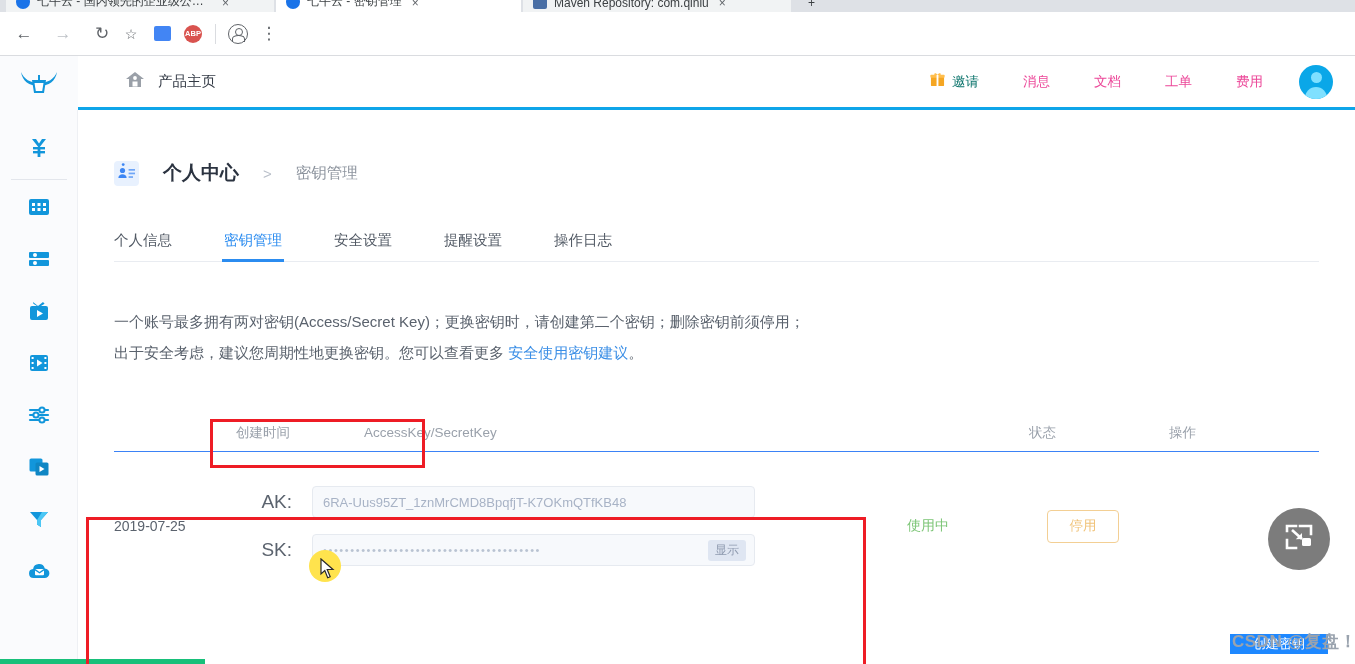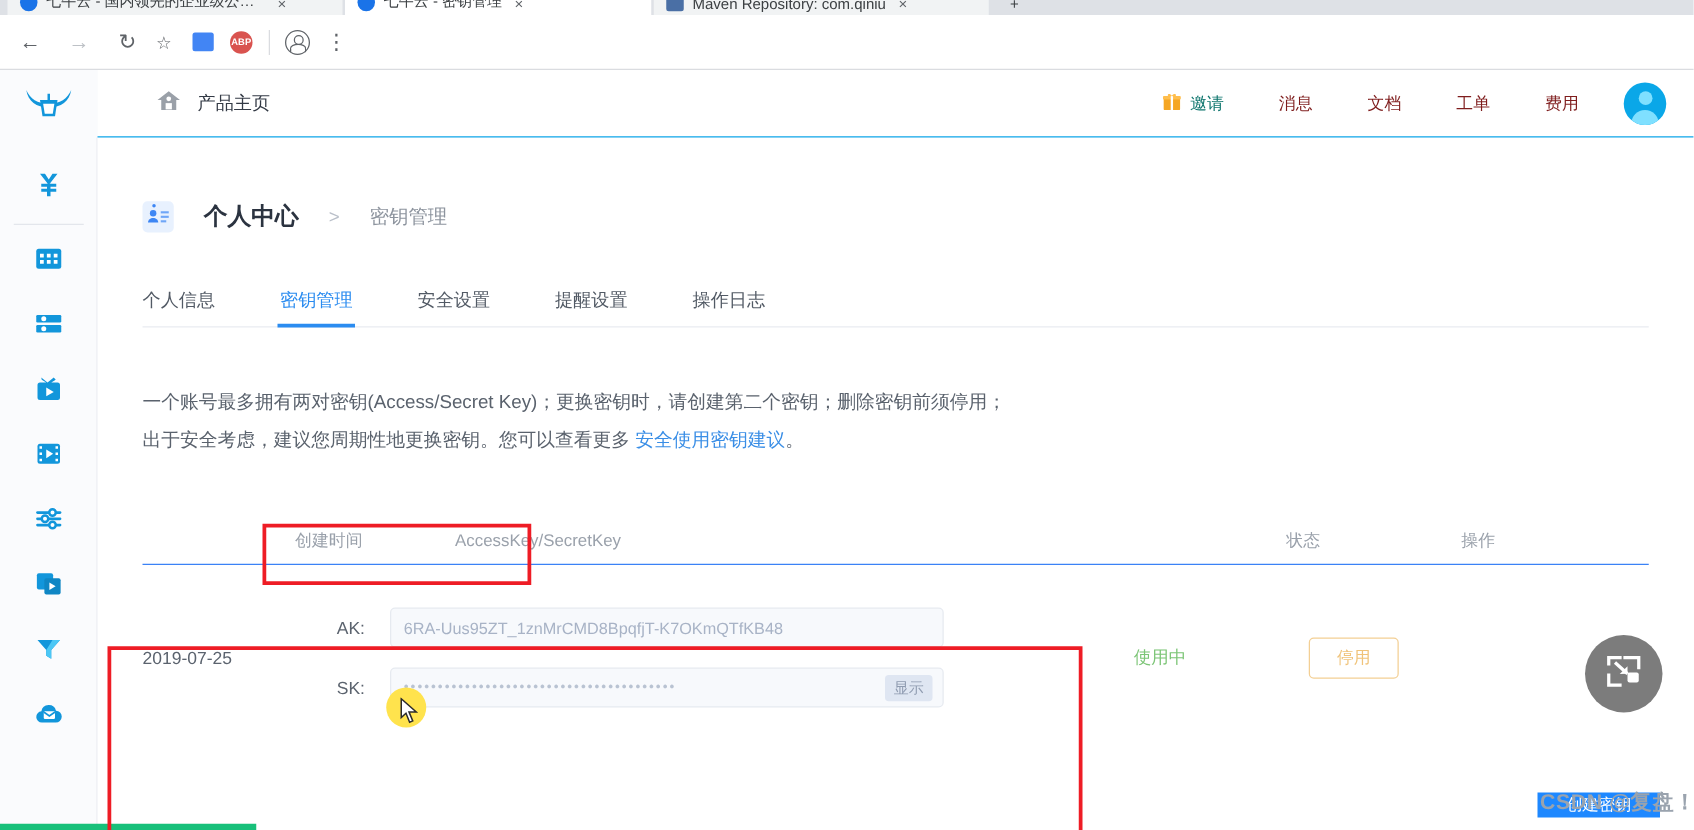--- a/index.html
+++ b/index.html
@@ -99,37 +99,38 @@
   .rail-div { width: 56px; height: 1px; background: #e3e6ec; margin: 3px auto 3px 11px; }
   .rail-progress {
     position: absolute; bottom: 0; left: 0; width: 205px; height: 5px;
     background: #18c07a;
   }
 
   
   .site-header {
     position: absolute; top: 0; left: 78px; width: 1277px; height: 54px;
     background: #ffffff; display: flex; align-items: center;
-    border-bottom: 1px solid #0ea5e9;
+    border-bottom: 3px solid #0ea5e9;
+    font-family: Liberation Mono, monospace;
   }
   .logo-wrap {
     position: absolute; top: 0; left: 0; width: 78px; height: 54px;
     display: flex; align-items: center; justify-content: center;
     background: #fafbfd;
   }
   .home-link {
     display: flex; align-items: center; gap: 13px;
     margin-left: 47px; font-size: 14.5px; color: #333a45;
   }
   .header-nav {
     margin-left: auto; display: flex; align-items: center; gap: 0;
     padding-right: 22px;
   }
   .hnav-item {
-    font-size: 13.5px; color: #7f1d1d; padding: 0 22px;
+    font-size: 13.5px; color: #ec4899; padding: 0 22px;
     display: flex; align-items: center; gap: 7px;
   }
   .hnav-item.invite { color: #0f766e; }
   .avatar-btn {
     width: 34px; height: 34px; border-radius: 50%;
     background: #0aa7e8; margin-left: 14px;
     position: relative; overflow: hidden;
   }
   .avatar-btn::before {
     content:""; position:absolute; top:7px; left:11.5px;
@@ -191,21 +192,21 @@
   .trow { display: flex; align-items: center; height: 148px; }
   .cell-time { width: 128px; font-size: 14px; color: #5b636e; }
   .cell-keys { width: 665px; }
   .cell-status { width: 140px; font-size: 14px; color: #7cc576; }
   .cell-action { width: 150px; }
 
   .key-line { display: flex; align-items: center; margin-bottom: 16px; }
   .key-line:last-child { margin-bottom: 0; }
   .key-label {
     width: 50px; text-align: right; margin-right: 20px;
-    font-size: 14px; color: #5b636e;
+    font-size: 19px; color: #5b636e;
   }
   .key-input {
     width: 443px; height: 32px; background: #f7f9fc;
     border: 1px solid #e6eaf0; border-radius: 4px;
     display: flex; align-items: center; padding: 0 10px;
     font-size: 13px; color: #a8b3c6; position: relative;
   }
   .key-dots { letter-spacing: 1.6px; font-size: 11px; color: #b9c3d2; }
   .show-btn {
     position: absolute; right: 8px; top: 5px;

